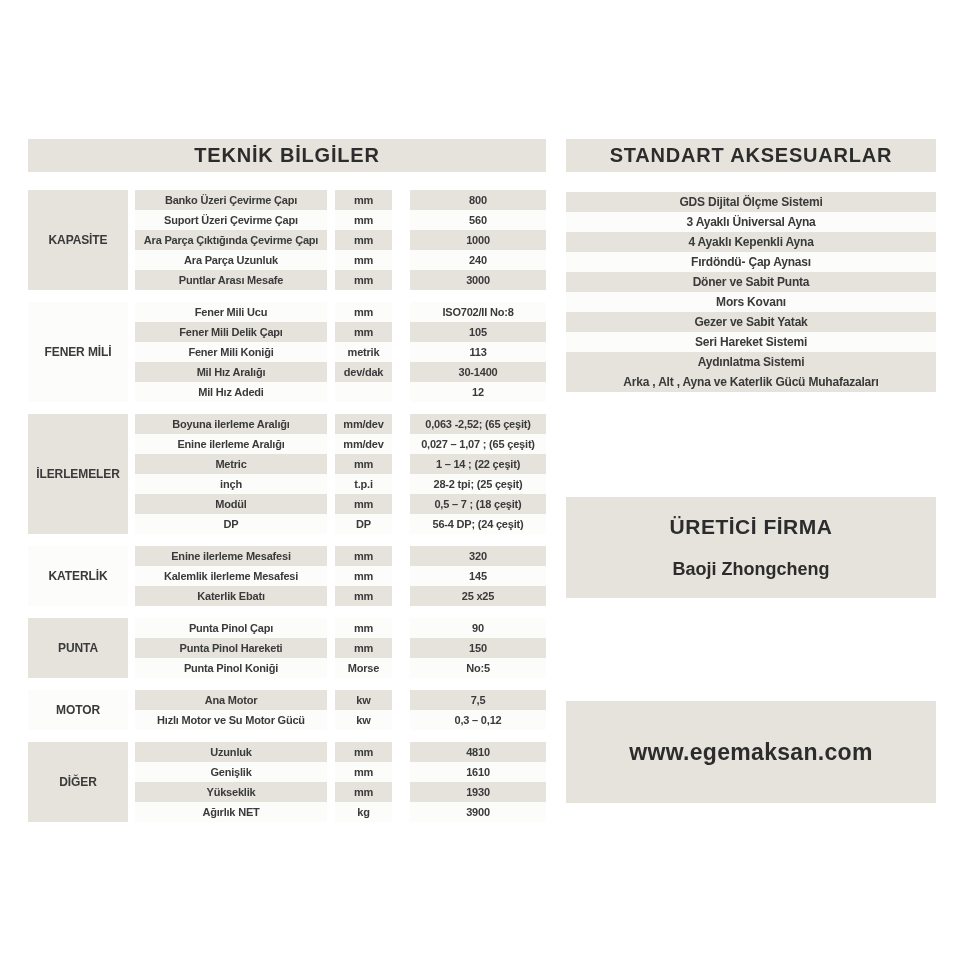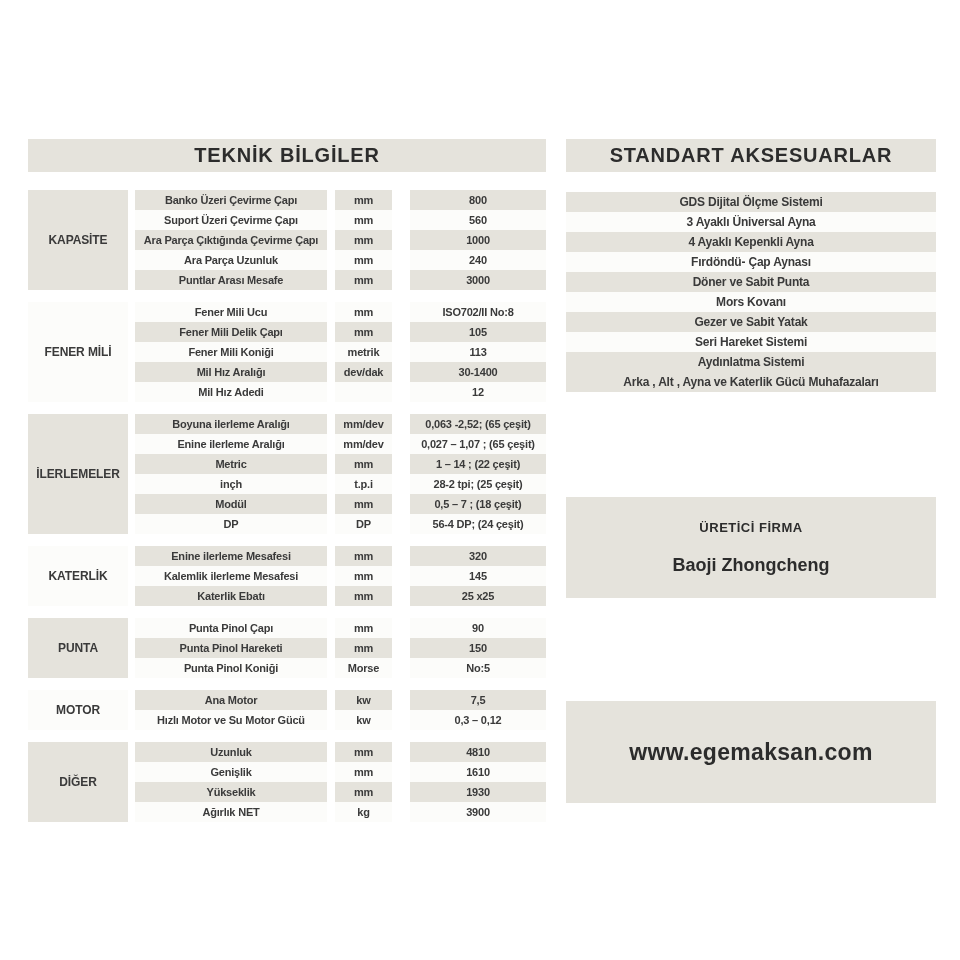--- a/index.html
+++ b/index.html
@@ -56,21 +56,21 @@
   .acc-item {
     height: 20px; line-height: 20px; text-align: center;
     font-size: 12px; font-weight: bold; letter-spacing: -0.2px;
     color: var(--text); white-space: nowrap; overflow: hidden;
   }
   .manufacturer-box {
     margin-top: 105px; height: 101px; background: var(--gray);
     display: flex; flex-direction: column; align-items: center; justify-content: center;
     gap: 20px;
   }
-  .manufacturer-title { font-size: 13px; font-weight: bold; letter-spacing: 0.5px; color: var(--heading); }
+  .manufacturer-title { font-size: 21px; font-weight: bold; letter-spacing: 0.5px; color: var(--heading); }
   .manufacturer-name  { font-size: 18px; font-weight: bold; color: var(--heading); }
   .website-box {
     margin-top: 103px; height: 102px; background: var(--gray);
     display: flex; align-items: center; justify-content: center;
   }
   .website-text { font-size: 23px; font-weight: bold; letter-spacing: 0.3px; color: var(--heading); }
 </style>
 </head>
 <body>
 

